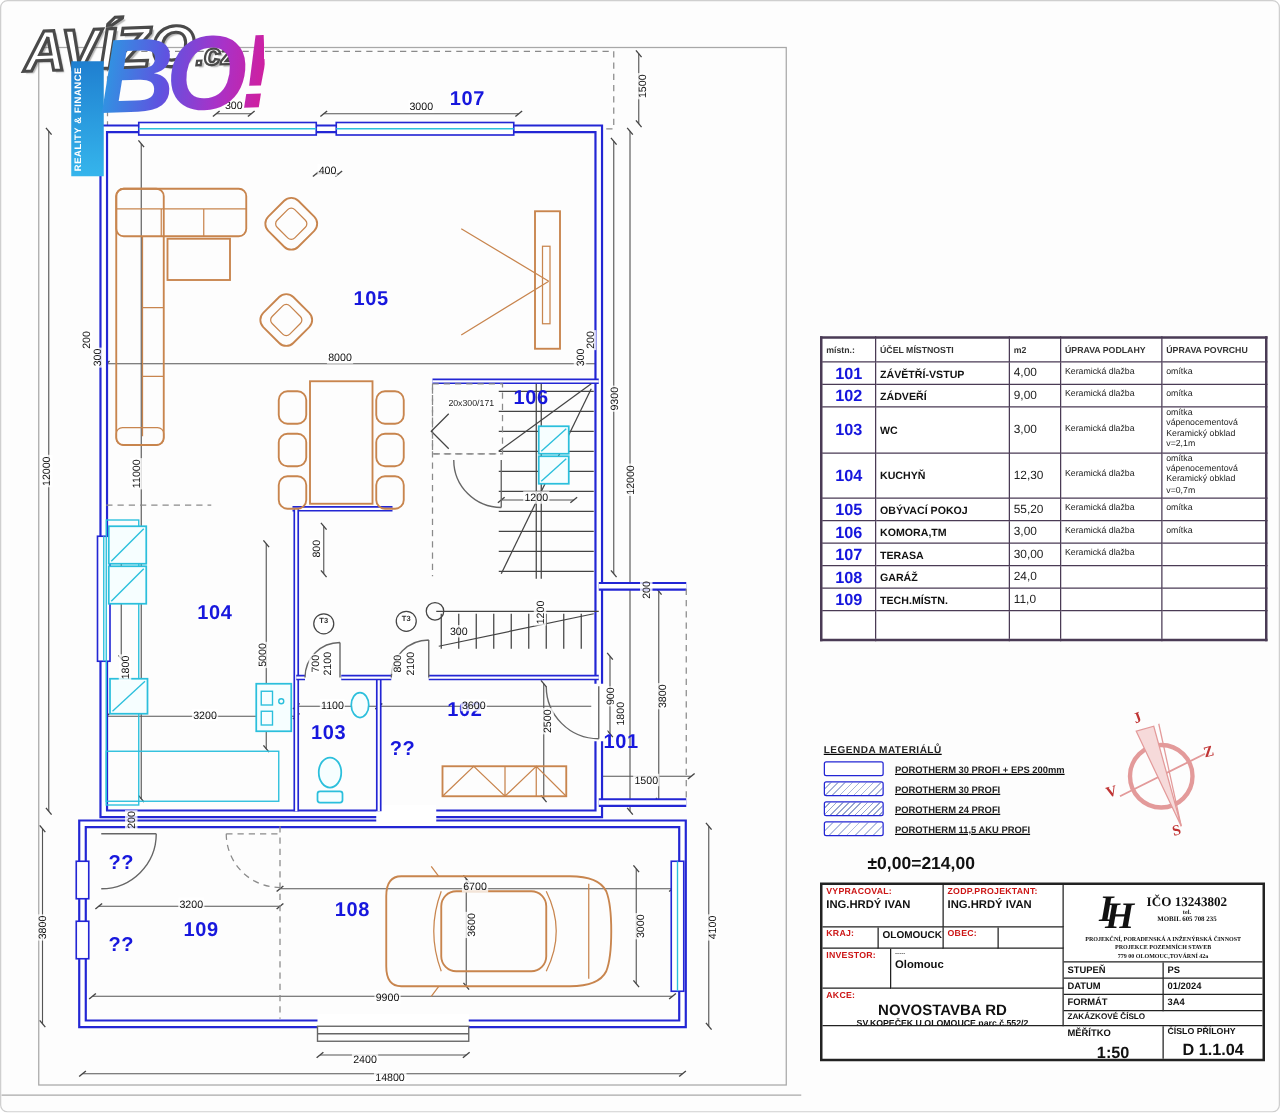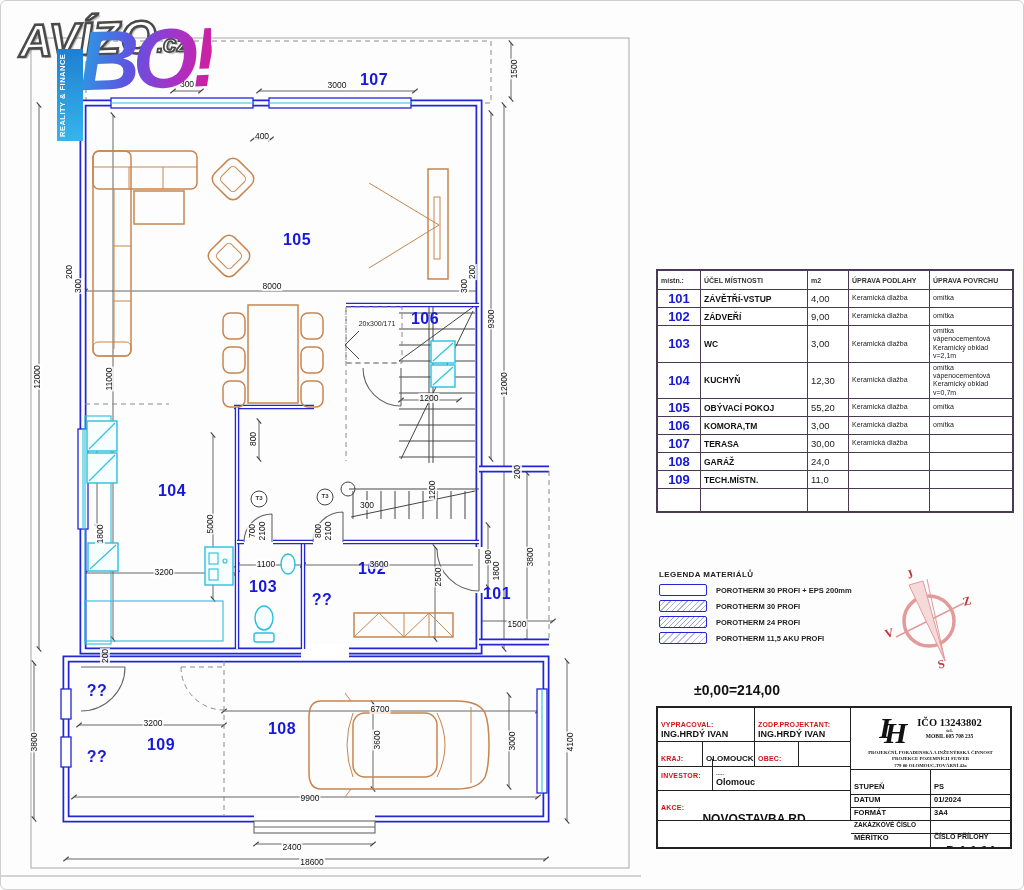--- a/index.html
+++ b/index.html
@@ -39,36 +39,36 @@
   .legend table{border-collapse:collapse;table-layout:fixed;width:322px;border:2px solid #4a3b55;background:#fff;}
   .legend td,.legend th{border:1px solid #4a3b55;padding:1px 3px;overflow:hidden;vertical-align:middle;}
   .legend th{font:bold 7px "Liberation Sans",sans-serif;color:#333;text-align:left;height:16px;}
   td.no{font:bold 13px "Liberation Sans",sans-serif;color:#1616dd;text-align:center;}
   td.nm{font:bold 8.5px "Liberation Sans",sans-serif;color:#111;}
   td.ar{font:9.5px "Liberation Sans",sans-serif;color:#222;}
   td.fl,td.su{font:7px "Liberation Sans",sans-serif;color:#222;white-space:pre-line;line-height:1.2;}
   tr.empty td{height:20px;}
 
   
-  .materials{position:absolute;left:658px;top:569px;width:235px;z-index:4;}
+  .materials{position:absolute;left:658px;top:594px;width:235px;z-index:4;text-decoration:underline;}
   .materials h4{font:bold 8px "Liberation Sans",sans-serif;color:#222;letter-spacing:.4px;margin:0 0 5px 0;}
   .mat-item{display:flex;align-items:center;margin:4px 0;}
   .swatch{width:46px;height:10px;border:1.6px solid #2326d4;margin-right:9px;flex:none;background:#fff;border-radius:2px;}
   .swatch.h1{background:repeating-linear-gradient(135deg,#fff 0 3px,#aab6d8 3px 4px);}
   .swatch.h2{background:repeating-linear-gradient(135deg,#fff 0 2.5px,#98a6ce 2.5px 3.5px);}
   .swatch.h3{background:repeating-linear-gradient(135deg,#fff 0 4px,#b8c2e0 4px 5px);}
   .mat-label{font:bold 7.5px "Liberation Sans",sans-serif;color:#222;}
   .level{position:absolute;left:693px;top:681px;font:bold 14px "Liberation Sans",sans-serif;color:#111;z-index:4;}
 
   
   .cletter{position:absolute;font:bold 12px "Liberation Serif",serif;color:#c03434;z-index:4;}
 
   
   .tb{position:absolute;left:655px;top:705px;width:356px;height:143px;border:2px solid #222;background:#fff;z-index:4;box-sizing:border-box;}
-  .cell{position:absolute;border-right:1.5px solid #222;border-bottom:1.5px solid #222;box-sizing:border-box;padding:12px 3px;overflow:hidden;}
+  .cell{position:absolute;border-right:1.5px solid #222;border-bottom:1.5px solid #222;box-sizing:border-box;padding:1px 3px;overflow:hidden;}
   .cell.noR{border-right:none;}.cell.noB{border-bottom:none;}
   .rl{font:bold 7px "Liberation Sans",sans-serif;color:#cc1515;letter-spacing:.2px;display:block;line-height:1.3;}
   .rv{font:bold 9px "Liberation Sans",sans-serif;color:#111;display:block;}
   .ih-wrap{display:flex;align-items:center;height:100%;flex-direction:column;justify-content:center;}
   .ih-top{display:flex;align-items:center;width:100%;justify-content:center;}
   .ih-I,.ih-H{font:italic bold 30px "Liberation Serif",serif;color:#111;line-height:1;}
   .ih-H{margin-left:-7px;margin-top:10px;}
   .ih-right{margin-left:10px;text-align:center;}
   .ih-ico{font:bold 10.5px "Liberation Serif",serif;color:#111;display:block;}
   .ih-tiny{font:bold 5px "Liberation Serif",serif;color:#111;display:block;}
@@ -345,21 +345,21 @@
       <span class="dim" style="left: 516px; top: 623px;">1500</span>
       <span class="dim rot" style="left: 104px; top: 655px;">200</span>
       <span class="dim rot" style="left: 33px; top: 741px;">3800</span>
       <span class="dim" style="left: 152px; top: 722px;">3200</span>
       <span class="dim" style="left: 379px; top: 708px;">6700</span>
       <span class="dim rot" style="left: 376px; top: 739px;">3600</span>
       <span class="dim rot" style="left: 511px; top: 740px;">3000</span>
       <span class="dim rot" style="left: 569px; top: 741px;">4100</span>
       <span class="dim" style="left: 309px; top: 797px;">9900</span>
       <span class="dim" style="left: 291px; top: 846px; text-align: center;">2400</span>
-      <span class="dim" style="left: 311px; top: 861px;">18600</span>
+      <span class="dim" style="left: 311px; top: 861px;">14800</span>
       <span class="note" style="left: 376px; top: 322px;">20x300/171</span>
       <span class="mark" style="left: 258px; top: 498px;">T3</span>
       <span class="mark" style="left: 324px; top: 496px;">T3</span>
     </div>
 
   <div class="logo">
     <div class="ribbon">REALITY &amp; FINANCE</div>
     <div class="avizo"><span>AVÍZO</span><span class="cz">.cz</span></div>
     <div class="bo">BO!</div>
   </div>

